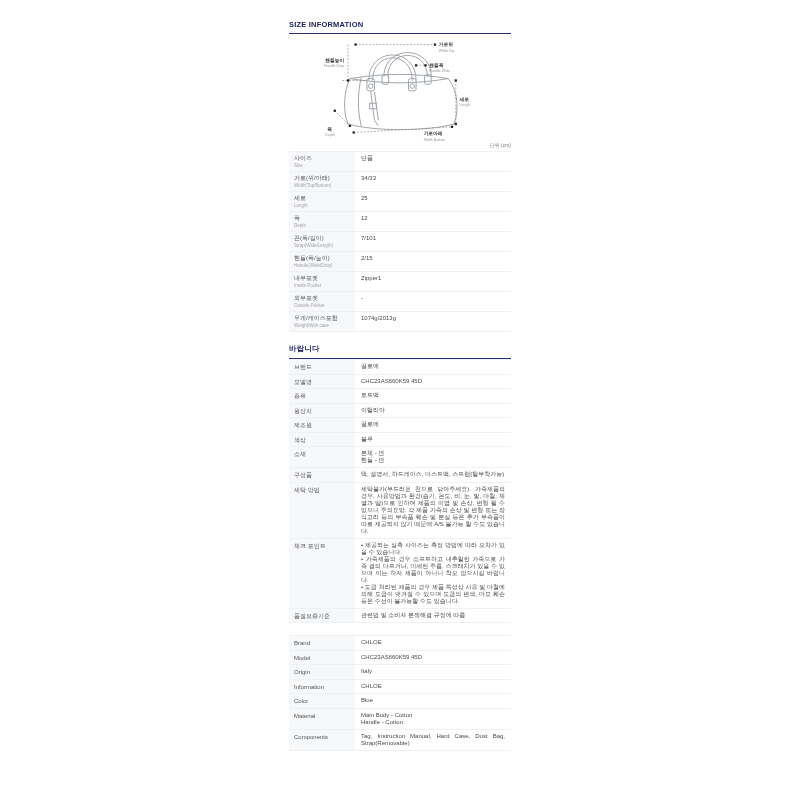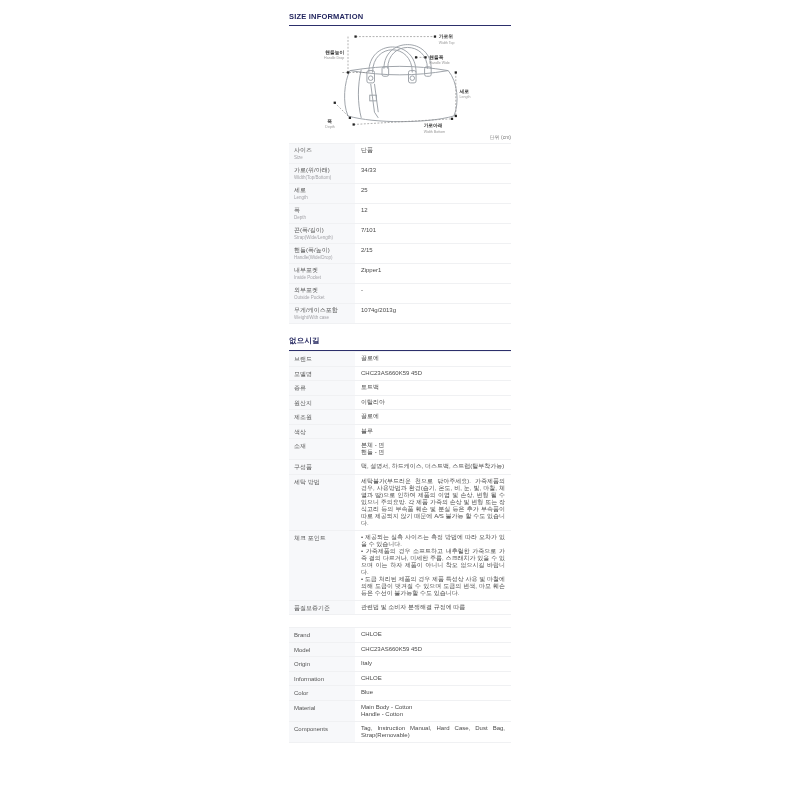--- a/index.html
+++ b/index.html
@@ -1,18 +1,18 @@
 <!DOCTYPE html>
 <html><head>
 <meta charset="utf-8">
 <style>
   * { margin:0; padding:0; box-sizing:border-box; }
   html,body { width:800px; height:800px; overflow:hidden; background:#ffffff;
     font-family:"Liberation Sans","DejaVu Sans",sans-serif; color:#444; }
-  .content { width:222px; margin:0 auto; padding-top:12px; }
+  .content { width:222px; margin:16px auto; padding-top:4px; }
   section { margin-bottom:12px; }
   .sec-title { font-size:7.5px; font-weight:bold; color:#23265f;
     padding-bottom:4px; border-bottom:1.5px solid #2c2f6b; letter-spacing:.2px; }
   
   .diagram { margin-top:3px; }
   .diagram svg { display:block; }
   .unit { text-align:right; font-size:5px; color:#777; margin:1px 0 3px; }
   
   .table { border-top:1px solid #f0f1f3; }
   .row { display:flex; border-bottom:1px solid #f0f1f3; }
@@ -170,21 +170,21 @@
           <div class="cell-label">
             <div class="ko">무게/케이스포함</div>
             <div class="en">Weight/With case</div>
           </div>
           <div class="cell-value">1074g/2013g</div>
         </div>
       </div>
   </section>
 
   <section>
-    <h2 class="sec-title">없으시길</h2>
+    <h2 class="sec-title">바랍니다</h2>
     <div class="table info">
 
         <div class="row">
           <div class="cell-label">
             <div class="ko">브랜드</div>
           </div>
           <div class="cell-value">끌로에</div>
         </div>
 
         <div class="row">

